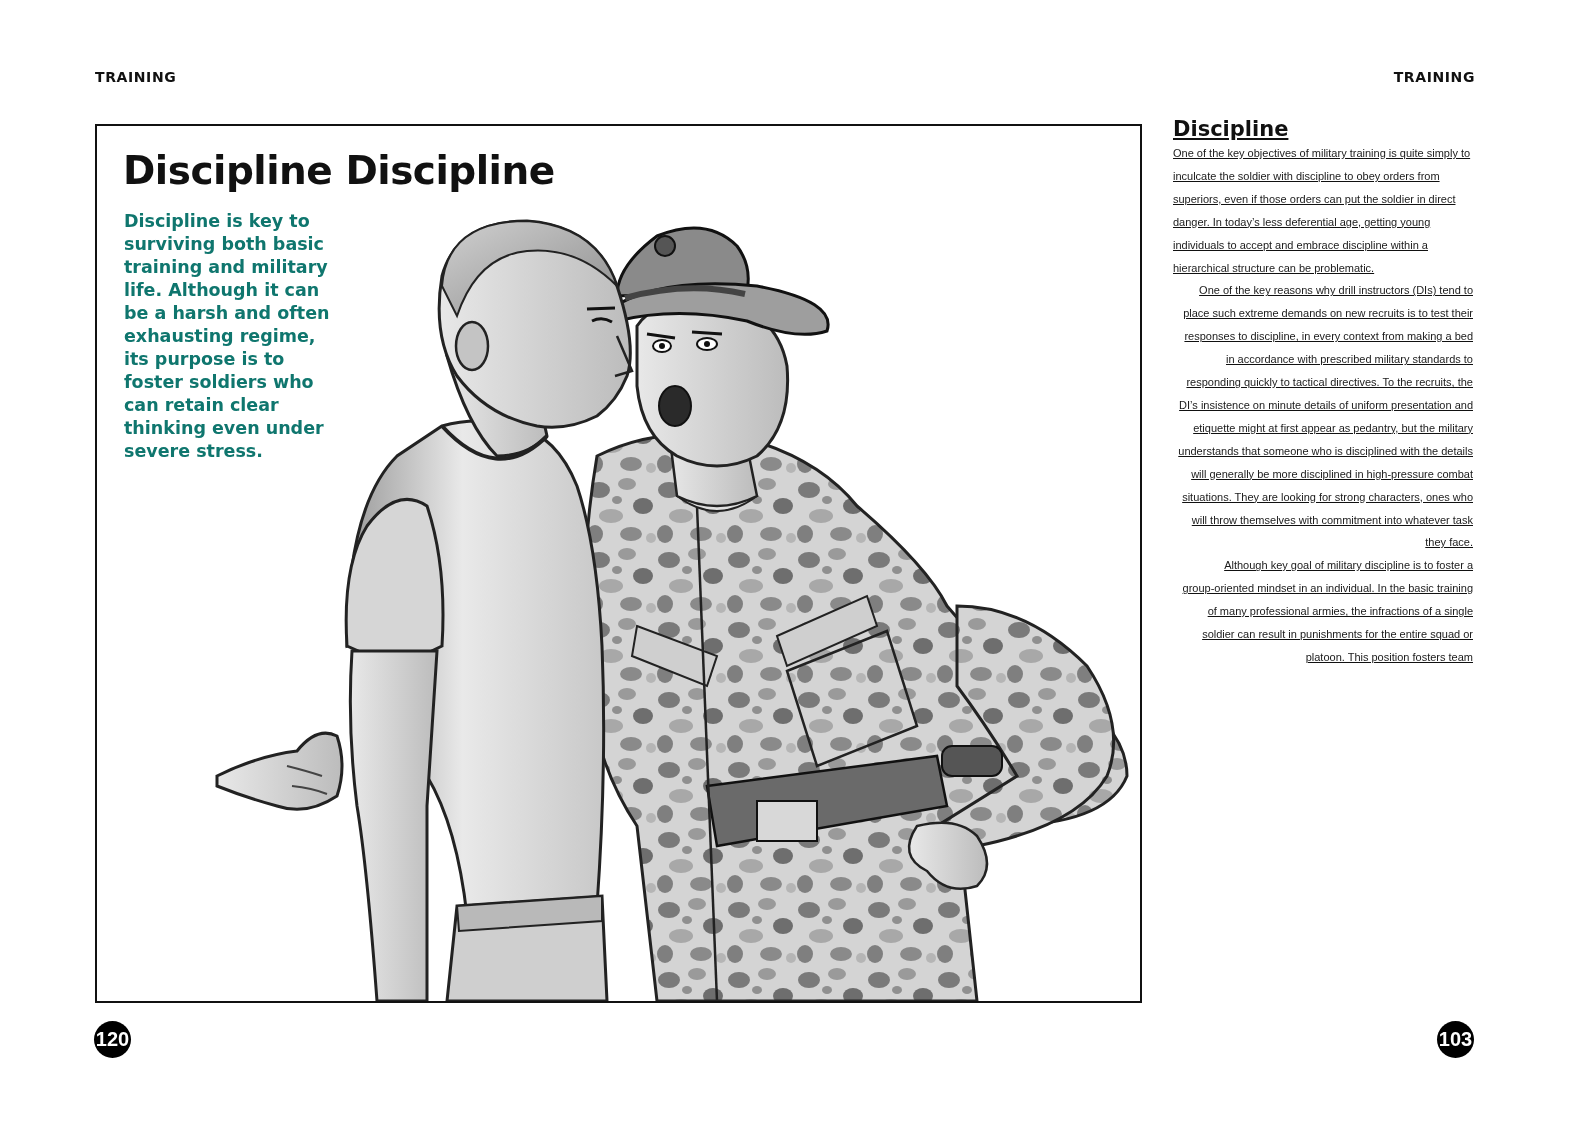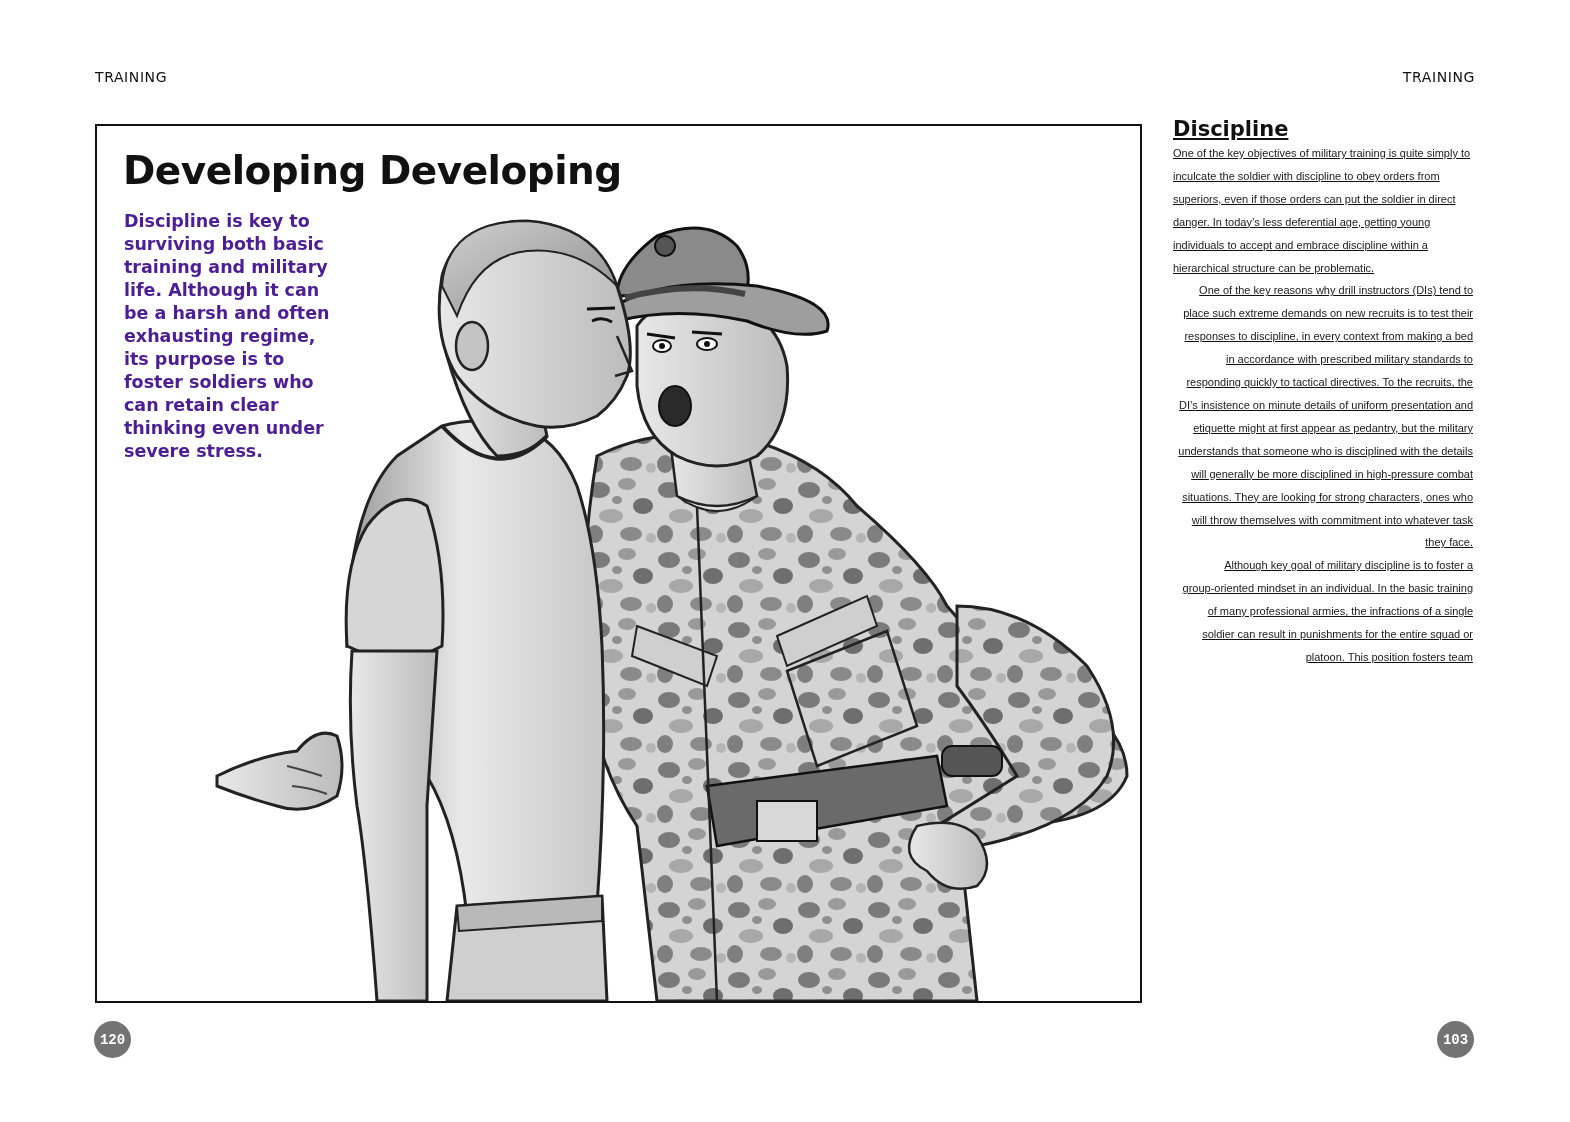--- a/index.html
+++ b/index.html
@@ -1,40 +1,40 @@
 <!DOCTYPE html>
 <html><head>
 <meta charset="utf-8">
 <style>
   html, body { margin: 0; padding: 0; background: #ffffff; }
   body { width: 1570px; height: 1122px; position: relative; overflow: hidden;
          font-family: "Liberation Sans", sans-serif; color: #111; }
   .running-head { position: absolute; top: 69px; font-family: "DejaVu Sans", sans-serif;
-                  font-weight: normal; font-size: 14px; letter-spacing: 0.6px; color: #111; }
+                  font-weight: bold; font-size: 14px; letter-spacing: 0.6px; color: #111; }
   .rh-left { left: 95px; }
   .rh-right { right: 95px; }
   .panel { position: absolute; left: 95px; top: 124px; width: 1047px; height: 879px;
            border: 2px solid #111; box-sizing: border-box; overflow: hidden; background: #fff; }
   .panel-title { position: absolute; left: 26px; top: 22px; margin: 0;
                  font-family: "DejaVu Sans", sans-serif; font-weight: bold;
                  font-size: 39px; letter-spacing: -0.5px; color: #111; }
   .panel-caption { position: absolute; left: 27px; top: 84px; width: 215px; margin: 0;
                    font-family: "DejaVu Sans", sans-serif; font-weight: bold;
-                   font-size: 17.5px; line-height: 23px; color: #4c1d95; }
+                   font-size: 17.5px; line-height: 23px; color: #0f766e; }
   .illustration { position: absolute; left: 0; top: 0; width: 1043px; height: 875px; }
   .article { position: absolute; left: 1173px; top: 116px; width: 300px; text-decoration: underline; }
   .article-heading { margin: 0; font-family: "DejaVu Sans", sans-serif; font-weight: bold;
                      font-size: 21px; line-height: 26px; color: #111; }
   .article-body { margin: 0; font-family: "Liberation Sans", sans-serif; font-size: 11px;
                   line-height: 22.9px; color: #1a1a1a; }
   .article-body p { margin: 0; }
   .article-body p.indent { text-indent: 23px; text-align: right; }
   .folio { position: absolute; top: 1021px; width: 37px; height: 37px; border-radius: 50%;
-           background: #737373; color: #fff; display: flex; align-items: center; justify-content: center;
-           font-family: Liberation Mono, monospace; font-weight: bold; font-size: 14px; }
+           background: #000000; color: #fff; display: flex; align-items: center; justify-content: center;
+           font-family: Liberation Sans, sans-serif; font-weight: bold; font-size: 20px; }
   .folio-left { left: 94px; }
   .folio-right { left: 1437px; }
 </style>
 </head>
 <body>
 
 <div>
   <div class="running-head rh-left">TRAINING</div>
 
   <div class="panel">
@@ -122,21 +122,21 @@
 
       <path d="M495 195 Q505 190 515 196" stroke="#111" stroke-width="3" fill="none"></path>
       <path d="M490 183 L518 182" stroke="#111" stroke-width="3"></path>
 
       <path d="M520 210 L535 245 L518 250" stroke="#222" stroke-width="2.5" fill="none"></path>
 
       <path d="M120 650 Q160 630 200 625 Q220 600 240 610 Q250 640 240 670 Q210 690 180 680 Q150 672 120 660 Z" fill="url(#skin)" stroke="#222" stroke-width="3"></path>
       <path d="M190 640 Q210 645 225 650 M195 660 Q215 662 230 668" stroke="#444" stroke-width="2" fill="none"></path>
     </svg>
 
-    <h1 class="panel-title">Developing Developing</h1>
+    <h1 class="panel-title">Discipline Discipline</h1>
     <p class="panel-caption">Discipline is key to surviving both basic training and military life. Although it can be a harsh and often exhausting regime, its purpose is to foster soldiers who can retain clear thinking even under severe stress.</p>
   </div>
 
   <div class="folio folio-left">120</div>
 </div>
 
 <div>
   <div class="running-head rh-right">TRAINING</div>
 
   <div class="article">

